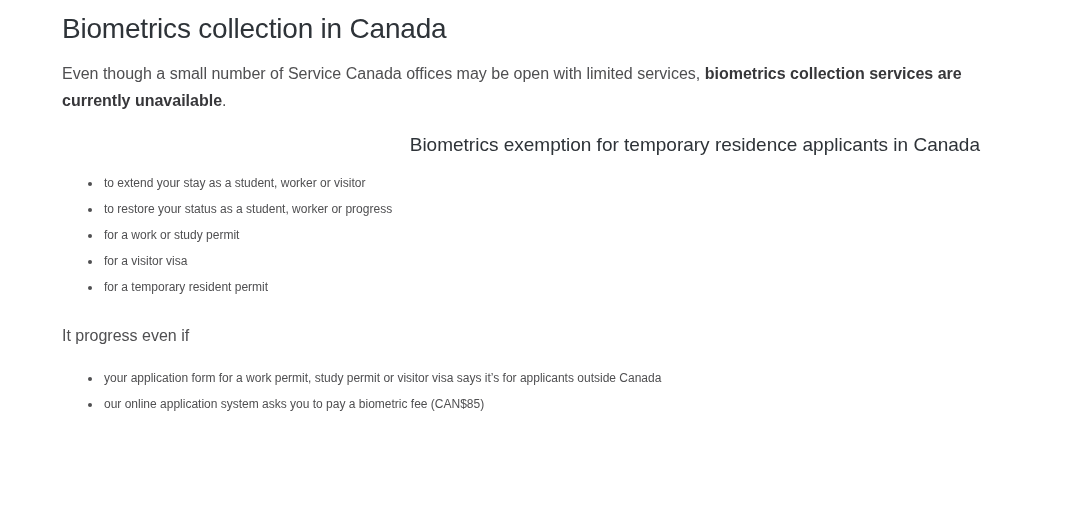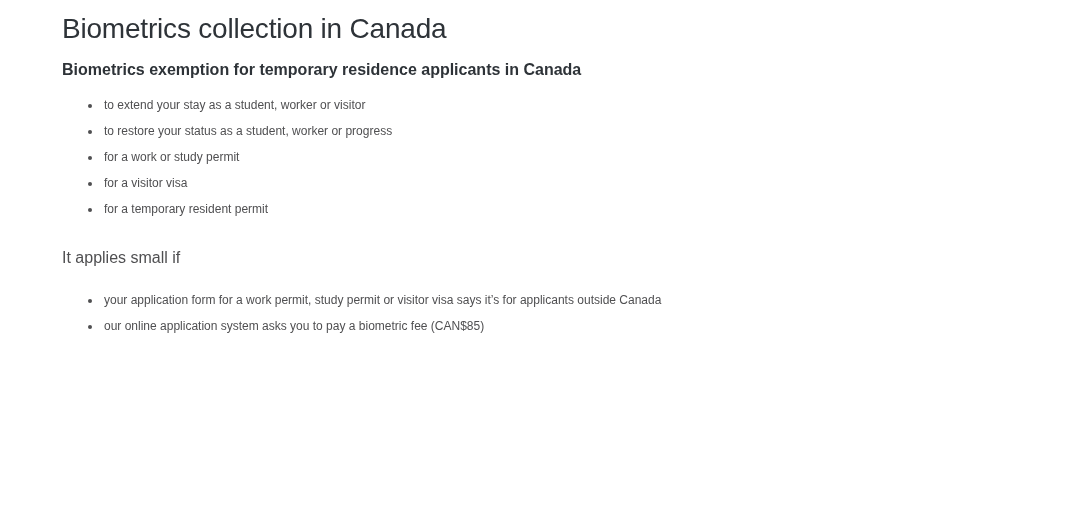--- a/index.html
+++ b/index.html
@@ -23,24 +23,25 @@
   h1 {
     margin: 0 0 15px 0;
     font-size: 28px;
     line-height: 1.15;
     font-weight: 400;
     color: var(--heading-text, #2e3338);
     letter-spacing: -0.2px;
   }
   h2 {
     margin: 3px 0 13px 0;
-    font-size: 16px;
+    font-size: 19px;
     line-height: 1.2;
-    font-weight: 700;
+    font-weight: 400;
     color: var(--heading-text, #2e3338);
+    text-align: right;
   }
   p {
     margin: 0 0 16px 0;
     font-size: 16px;
     line-height: 27px;
     max-width: 915px;
   }
   p strong, li strong {
     font-weight: 700;
     color: var(--bold-text, #37373a);
@@ -62,33 +63,34 @@
     margin-bottom: 20px;
   }
 </style>
 </head>
 <body>
 
 <main class="content">
 
   <h1>Biometrics collection in Canada</h1>
 
+  <p class="intro"><span>Even though a small number of Service Canada offices may be open with limited services, </span><strong>biometrics collection services are currently unavailable</strong><span>.</span></p>
 
   <h2>Biometrics exemption for temporary residence applicants in Canada</h2>
 
 
   <ul>
     <li>to extend your stay as a student, worker or visitor</li>
     <li>to restore your status as a student, worker or progress</li>
     <li>for a work or study permit</li>
     <li>for a visitor visa</li>
     <li>for a temporary resident permit</li>
   </ul>
 
 
-  <p>It applies small if</p>
+  <p>It progress even if</p>
 
   <ul class="even-if-list">
     <li>your application form for a work permit, study permit or visitor visa says it’s for applicants outside Canada</li>
     <li>our online application system asks you to pay a biometric fee (CAN$85)</li>
   </ul>
 
 </main>
 
 </body></html>

